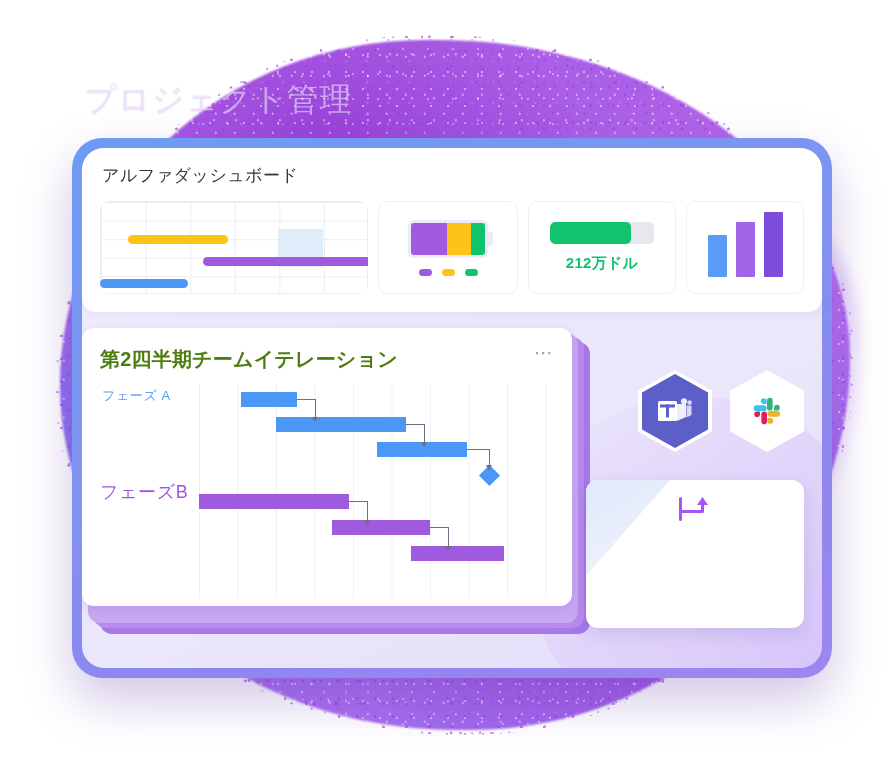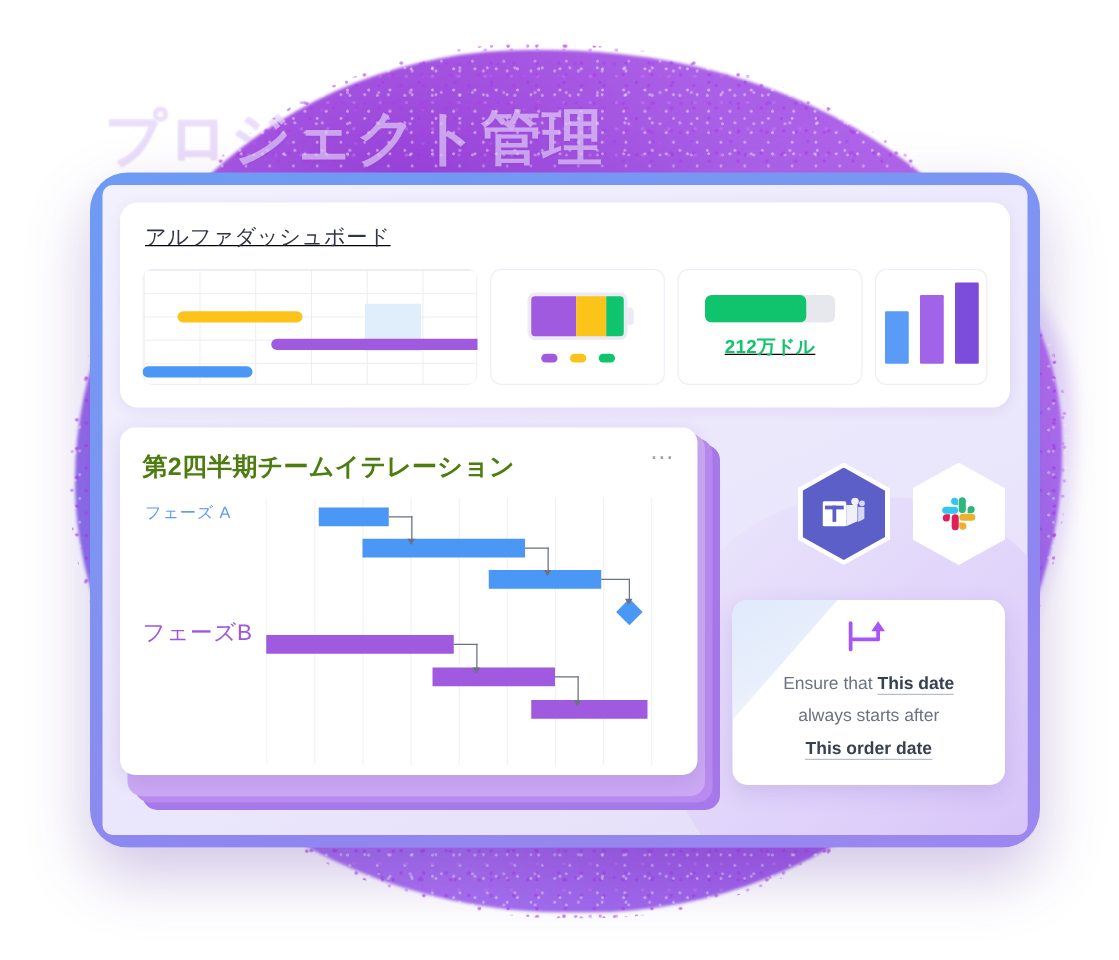--- a/index.html
+++ b/index.html
@@ -46,43 +46,41 @@
   .blob-sheen{
     position:absolute;left:430px;top:150px;width:430px;height:470px;
     background:linear-gradient(118deg, rgba(255,255,255,0) 0%, rgba(235,225,255,.55) 26%, rgba(255,255,255,.12) 44%, rgba(160,110,240,.25) 70%, rgba(255,255,255,0) 100%);
     border-radius:40% 46% 52% 44%/44% 40% 56% 52%;
     filter:blur(6px);
   }
 
   
   .headline{
     position:absolute;left:84px;top:78px;
-    font-size:48px;font-weight:700;letter-spacing:1px;
+    font-size:32px;font-weight:400;letter-spacing:1px;
     color:rgba(236,222,252,.62);
     white-space:nowrap;
     text-shadow:0 1px 2px rgba(120,50,190,.18);
   }
 
   
   .device{
     position:absolute;left:72px;top:138px;width:760px;height:540px;
     border-radius:30px;
     background:linear-gradient(160deg,#6d9bf4 0%,#7f93f2 40%,#8f86ef 72%,#9d87f0 100%);
     padding:10px;
     box-sizing:border-box;
     box-shadow:0 22px 50px rgba(90,50,160,.28);
   }
   .device-inner{
     width:100%;height:100%;box-sizing:border-box;
-    border-radius:8px;
+    border-radius:22px;
     background:linear-gradient(155deg,#f3f1fe 0%,#eeeafd 38%,#eae6fb 62%,#e4dcfa 100%);
-    padding:14px;
     position:relative;
     overflow:hidden;
-    text-decoration:underline;
   }
   .device-inner::after{
     content:"";position:absolute;right:-40px;bottom:-60px;width:330px;height:330px;
     background:linear-gradient(135deg, rgba(255,255,255,0) 0%, rgba(222,206,250,.75) 55%, rgba(196,166,246,.55) 100%);
     border-radius:45%;
     pointer-events:none;
   }
 
   
   .dash-card{
@@ -327,23 +325,16 @@
 
   <div class="dep-card">
     <div class="dep-icon">
       <svg width="36" height="26" viewBox="0 0 36 26">
         <rect x="2" y="1" width="3" height="24" rx="1.5" fill="#a855f7"></rect>
         <rect x="3" y="14" width="24" height="3" rx="1.5" fill="#a855f7"></rect>
         <rect x="24" y="6" width="3" height="10" rx="1.5" fill="#a855f7"></rect>
         <path d="M25.5 1 L31 9 H20 Z" fill="#a855f7"></path>
       </svg>
     </div>
-    <div class="dep-text">
-      <div>
-        <span>Ensure that </span><b>This date</b>
-      </div>
-      <div>always starts after</div>
-      <div><b>This order date</b></div>
-    </div>
   </div>
 
 </div>
 </div>
 
 </body></html>

